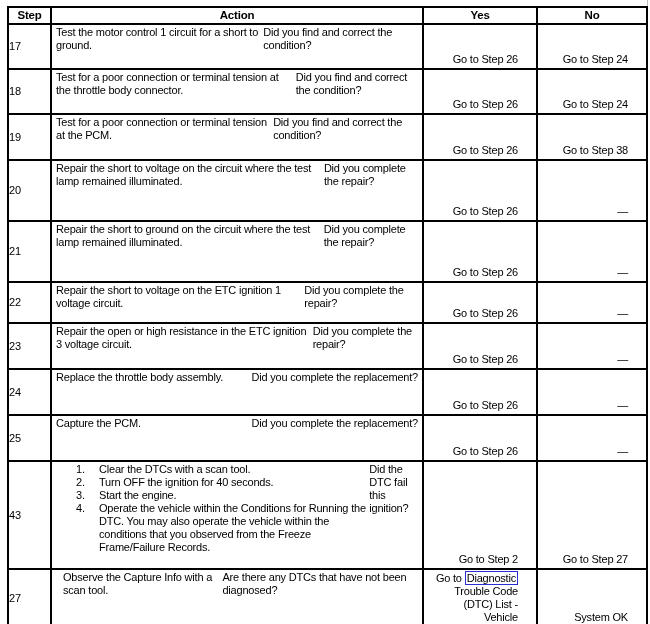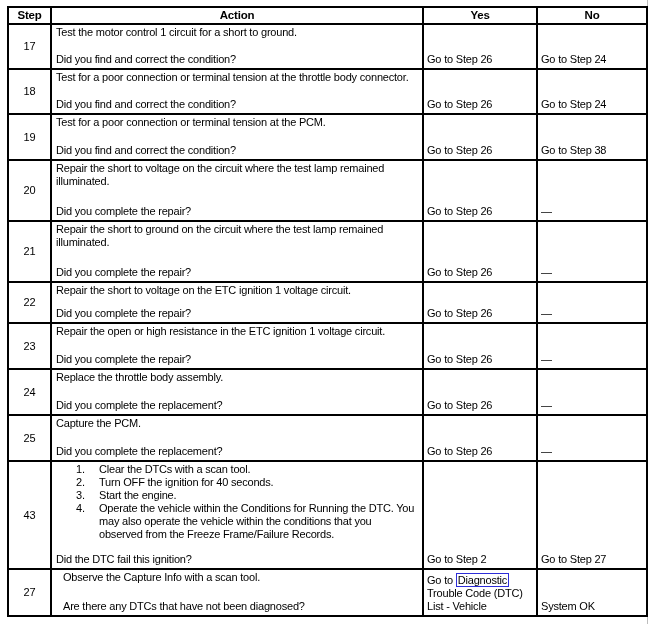--- a/index.html
+++ b/index.html
@@ -43,36 +43,35 @@
   }
   th {
     font-weight: bold;
     font-size: 11.5px;
     height: 13px;
     padding: 1px 8px;
     text-align: center;
     vertical-align: middle;
   }
   td.step {
-    text-align: center;
+    text-align: left;
     vertical-align: middle;
     padding: 0;
   }
   td.action {
     vertical-align: top;
     padding: 1px 4px 2px 4px;
   }
   td.goto {
     vertical-align: bottom;
-    text-align: left;
-    padding: 2px 12px 2px 3px;
+    text-align: right;
+    padding: 2px 18px 2px 3px;
   }
   .aw {
     display: flex;
-    flex-direction: column;
     justify-content: space-between;
   }
   
   tbody tr:nth-child(1) .aw, tbody tr:nth-child(2) .aw { min-height: 40px; }
   tbody tr:nth-child(3) .aw { min-height: 41px; }
   tbody tr:nth-child(4) .aw, tbody tr:nth-child(5) .aw { min-height: 56px; }
   tbody tr:nth-child(6) .aw { min-height: 36px; }
   tbody tr:nth-child(7) .aw, tbody tr:nth-child(8) .aw,
   tbody tr:nth-child(9) .aw { min-height: 41px; }
   tbody tr:nth-child(10) .aw { min-height: 103px; }
@@ -169,21 +168,21 @@
             <div class="question">Did you complete the repair?</div>
           </div>
         </td>
         <td class="goto">Go to Step 26</td>
         <td class="goto">—</td>
       </tr>
       <tr>
         <td class="step">23</td>
         <td class="action">
           <div class="aw">
-            <div class="action-text">Repair the open or high resistance in the ETC ignition 1 voltage circuit.</div>
+            <div class="action-text">Repair the open or high resistance in the ETC ignition 3 voltage circuit.</div>
             <div class="question">Did you complete the repair?</div>
           </div>
         </td>
         <td class="goto">Go to Step 26</td>
         <td class="goto">—</td>
       </tr>
       <tr>
         <td class="step">24</td>
         <td class="action">
           <div class="aw">

